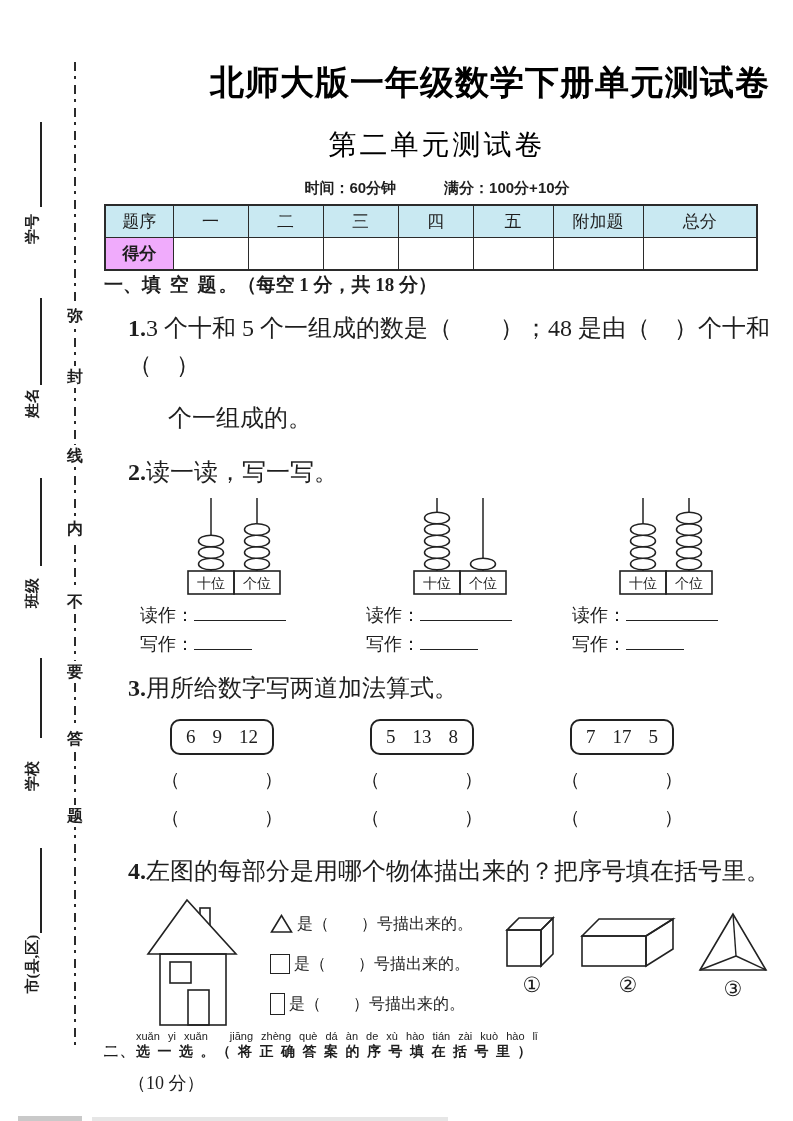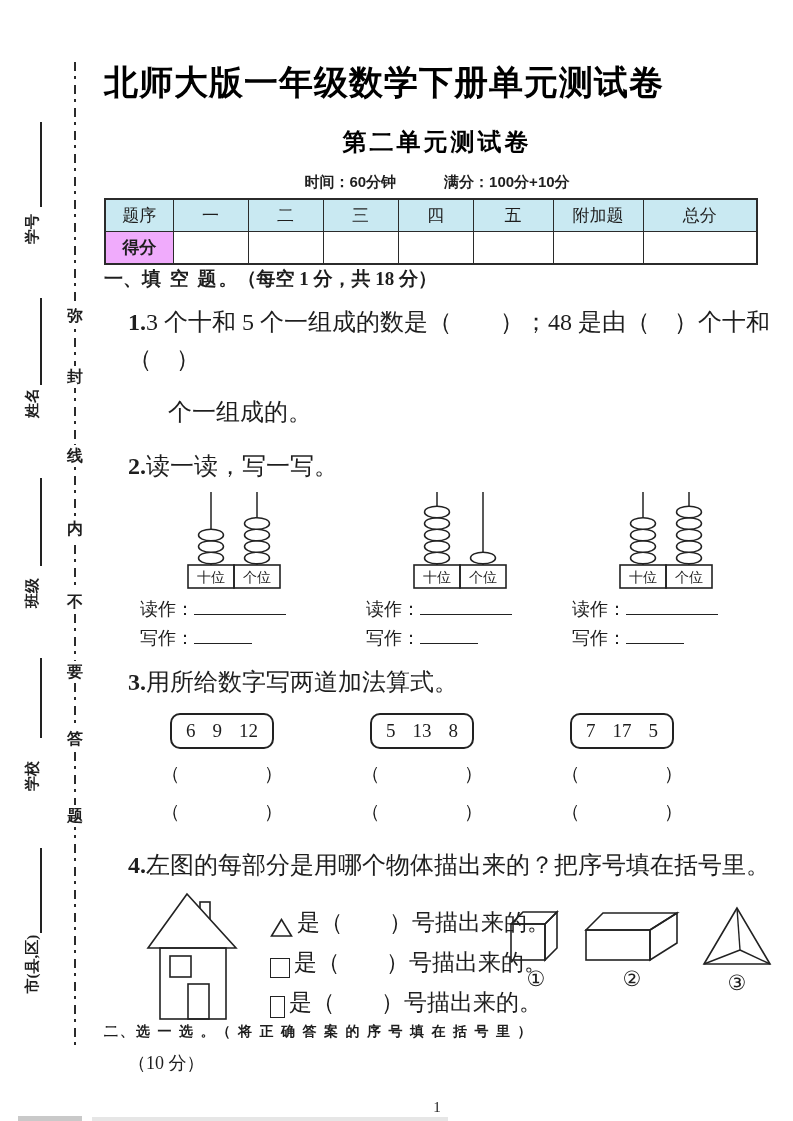--- a/index.html
+++ b/index.html
@@ -13,22 +13,22 @@
   .seal-line{position:absolute;left:74px;top:62px;width:2px;height:986px;
     background:repeating-linear-gradient(to bottom,#2b2b2b 0 9px,transparent 9px 14px,#2b2b2b 14px 17px,transparent 17px 23px)}
   .seal-char{position:absolute;left:64px;width:22px;text-align:center;background:#fff;
     font-size:16px;font-weight:600;padding:3px 0;line-height:1}
   .stu-line{position:absolute;left:40px;width:2px;background:#222}
   .stu-label{position:absolute;font-size:15px;font-weight:600;white-space:nowrap;text-align:center;
     line-height:1.2;transform:rotate(-90deg)}
 
   
   .content{position:absolute;left:104px;top:0;width:666px}
-  .title{margin-top:60px;text-align:left;font-size:34px;font-weight:bold;letter-spacing:1px;color:#000}
-  .subtitle{margin-top:20px;text-align:center;font-size:24px;font-weight:bold;letter-spacing:3px;color:#000}
+  .title{margin-top:60px;text-align:right;font-size:34px;font-weight:bold;letter-spacing:1px;color:#000}
+  .subtitle{margin-top:20px;text-align:center;font-size:28px;font-weight:normal;letter-spacing:3px;color:#000}
   .meta{margin-top:15px;display:flex;justify-content:center;gap:48px;font-size:15px;font-weight:bold}
 
   table.score{margin-top:6px;border-collapse:collapse;width:652px;table-layout:fixed;border:2.5px solid #2b2b2b}
   .score th,.score td{border:1.6px solid #2b2b2b;height:31px;text-align:center;font-size:17px;
     font-family:"Liberation Sans","DejaVu Sans",sans-serif;padding:0}
   .score th{background:#c9e9f2;font-weight:normal}
   .score td.rowlabel{background:#f0abfc;font-weight:bold}
   .score td{background:#fff}
 
   .pinyin{font-size:11px;color:#222;font-family:"Liberation Sans","DejaVu Sans",sans-serif;line-height:1.1}
@@ -61,21 +61,21 @@
   .q3-col.c1{margin-left:52px}
   .q3-col.c2{margin-left:68px}
   .q3-col.c3{margin-left:68px}
   .num-box{border:2px solid #222;border-radius:10px;padding:5px 14px;display:flex;gap:17px;font-size:19px}
   .paren-row{width:122px;display:flex;justify-content:space-between;font-size:19px;margin-top:12px}
 
   .q4-label{margin-top:22px;padding-left:24px}
   .q4-row{display:flex;margin-top:8px}
   .house-wrap{margin-left:34px}
   .q4-lines{margin-left:24px;width:216px;padding-top:6px}
-  .q4-line{display:flex;align-items:flex-end;height:40px;font-size:23px;white-space:nowrap}
+  .q4-line{display:flex;align-items:center;height:40px;font-size:16px;white-space:nowrap}
   .glyph{margin-right:4px;display:inline-flex;align-items:center}
   .sq{display:inline-block;width:18px;height:18px;border:1.6px solid #222}
   .rc{display:inline-block;width:13px;height:20px;border:1.6px solid #222}
   .q4-objects{margin-left:22px;display:flex;align-items:flex-start;gap:20px;padding-top:14px}
   .obj{display:flex;flex-direction:column;align-items:center}
   .obj-num{font-size:21px;margin-top:3px}
 
   .s2-pinyin{margin-top:2px;margin-left:32px;white-space:pre;word-spacing:5px}
   .s2-heading{font-size:14px;font-weight:bold;letter-spacing:2px;margin-top:1px;white-space:nowrap}
   .points{margin-top:10px;padding-left:24px;font-size:18px}
@@ -338,20 +338,21 @@
           <polygon points="37,2 4,58 70,58" fill="none" stroke="#222" stroke-width="1.6"></polygon>
           <line x1="37" y1="2" x2="40" y2="44" stroke="#222" stroke-width="1.4"></line>
           <line x1="4" y1="58" x2="40" y2="44" stroke="#222" stroke-width="1.4"></line>
           <line x1="70" y1="58" x2="40" y2="44" stroke="#222" stroke-width="1.4"></line>
         </svg>
         <div class="obj-num">③</div>
       </div>
     </div>
   </div>
 
+  <div class="s2-pinyin pinyin">xuǎn yi xuǎn　　jiāng zhèng què dá àn de xù hào tián zài kuò hào lǐ</div>
   <div class="s2-heading">二、选 一 选 。（ 将 正 确 答 案 的 序 号 填 在 括 号 里 ）</div>
   <div class="points">（10 分）</div>
 
   <div class="page-num">1</div>
 </div>
 
 <div class="strip1"></div>
 <div class="strip2"></div>
 
 </body></html>

